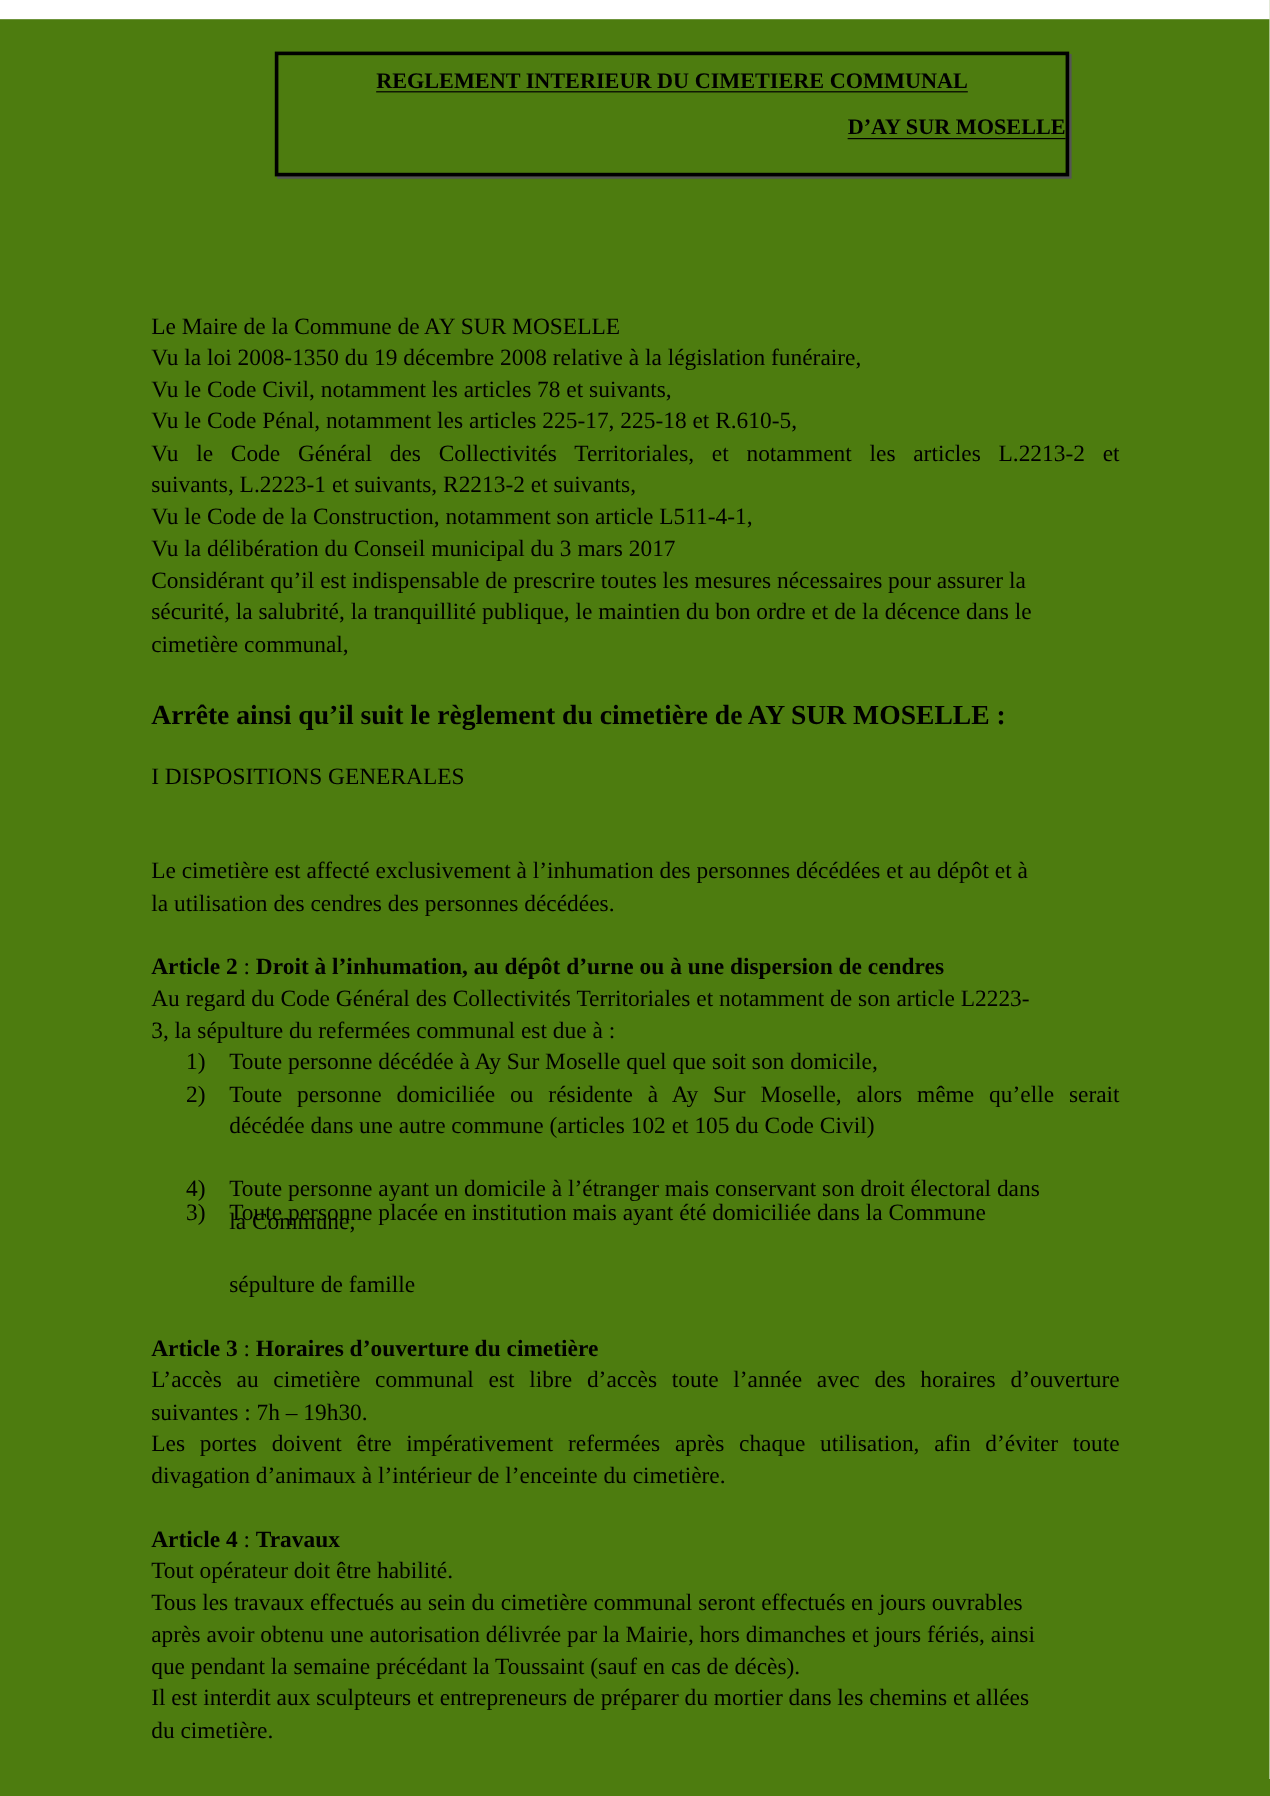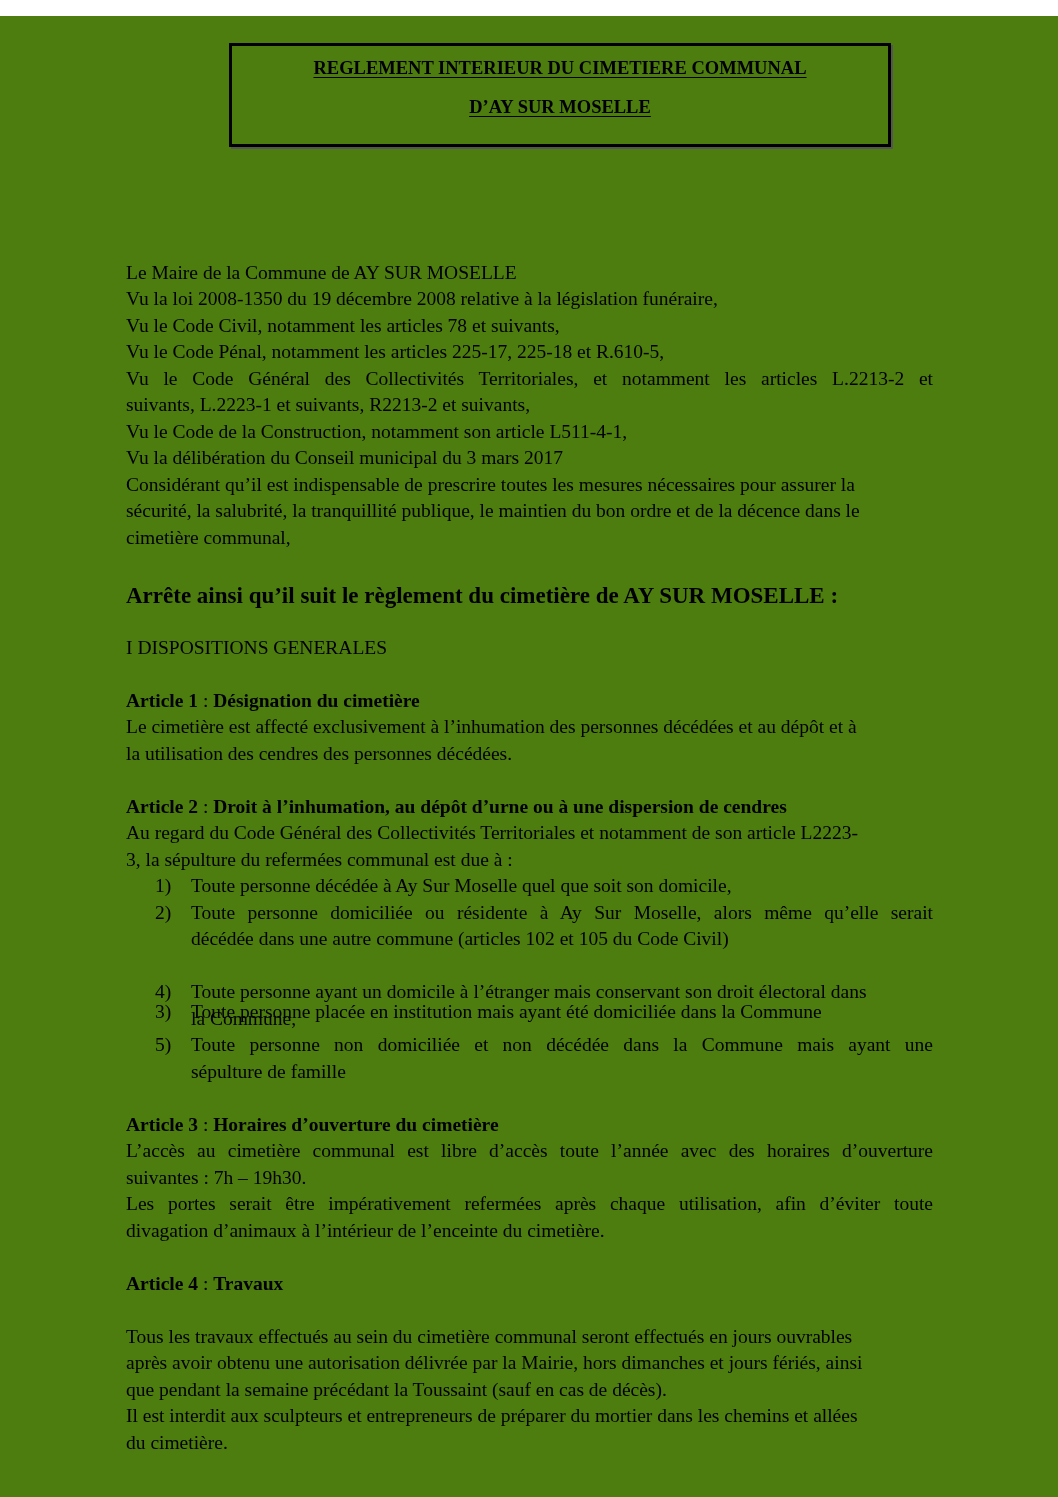--- a/index.html
+++ b/index.html
@@ -4,21 +4,21 @@
   <style>
     html, body { margin: 0; padding: 0; background: #ffffff; }
     body { width: 1058px; height: 1497px; position: relative; overflow: hidden;
            font-family: "Liberation Serif", "DejaVu Serif", serif; color: #000; }
     .page { position: absolute; left: 0; top: 0; width: 1058px; height: 1497px; background: #4d7c0f; margin-top: 16px; }
     .title-box { position: absolute; left: 229px; top: 27px; width: 662px; height: 104px;
                  border: 3px solid #000; box-shadow: 2px 2px 0 #555; box-sizing: border-box; }
     .title-line { position: absolute; left: 0; width: 100%; text-align: center; font-weight: bold;
                   font-size: 18.5px; text-decoration: underline; text-underline-offset: 3px; }
     .t1 { top: 12px; }
-    .t2 { top: 51px; }
+    .t2 { top: 51px; text-align: right; }
     .ln { position: absolute; left: 126px; width: 807px; font-size: 19.5px; line-height: 24px; white-space: nowrap; }
     .just { text-align: justify; text-align-last: justify; white-space: normal; }
     .b { font-weight: bold; }
     .u { text-underline-offset: 3px; }
     .heading-big { font-weight: bold; font-size: 23px; }
     .li { position: absolute; left: 155px; width: 778px; font-size: 19.5px; line-height: 24px; white-space: nowrap; }
     .li .num { display: inline-block; width: 36px; }
     .li-cont { position: absolute; left: 191px; width: 742px; font-size: 19.5px; line-height: 24px; white-space: nowrap; }
   </style>
 </head>
@@ -42,51 +42,48 @@
   <div class="ln" style="top:457px">Considérant qu’il est indispensable de prescrire toutes les mesures nécessaires pour assurer la</div>
   <div class="ln" style="top:483px">sécurité, la salubrité, la tranquillité publique, le maintien du bon ordre et de la décence dans le</div>
   <div class="ln" style="top:510px">cimetière communal,</div>
 
   <div class="ln heading-big" style="top:565px; line-height:30px">Arrête ainsi qu’il suit le règlement du cimetière de AY SUR MOSELLE :</div>
 
   <div class="ln" style="top:620px">
     <span>I </span><span class="u">DISPOSITIONS GENERALES</span>
   </div>
 
-  <div class="ln" style="top:673px">
-    <span class="b u">Article 1</span><span> : </span><span class="b u">Désignation du cimetière</span>
-  </div>
   <div class="ln" style="top:699px">Le cimetière est affecté exclusivement à l’inhumation des personnes décédées et au dépôt et à</div>
   <div class="ln" style="top:726px">la utilisation des cendres des personnes décédées.</div>
 
   <div class="ln" style="top:779px">
     <span class="b u">Article 2</span><span> : </span><span class="b u">Droit à l’inhumation, au dépôt d’urne ou à une dispersion de cendres</span>
   </div>
   <div class="ln" style="top:805px">Au regard du Code Général des Collectivités Territoriales et notamment de son article L2223-</div>
   <div class="ln" style="top:832px">3, la sépulture du refermées communal est due à :</div>
 
   <div class="li" style="top:858px"><span class="num">1)</span><span>Toute personne décédée à Ay Sur Moselle quel que soit son domicile,</span></div>
   <div class="li just" style="top:885px; text-align-last:justify"><span class="num">2)</span><span>Toute personne domiciliée ou résidente à Ay Sur Moselle, alors même qu’elle serait</span></div>
   <div class="li-cont" style="top:911px">décédée dans une autre commune (articles 102 et 105 du Code Civil)</div>
   <div class="li" style="top:984px"><span class="num">3)</span><span>Toute personne placée en institution mais ayant été domiciliée dans la Commune</span></div>
   <div class="li" style="top:964px"><span class="num">4)</span><span>Toute personne ayant un domicile à l’étranger mais conservant son droit électoral dans</span></div>
   <div class="li-cont" style="top:991px">la Commune,</div>
-  <div class="li just" style="top:1017px"><span class="num">5)</span><span>Toute personne non domiciliée et non décédée dans la Commune mais ayant une</span></div>
   <div class="li-cont" style="top:1044px">sépulture de famille</div>
 
   <div class="ln" style="top:1097px">
     <span class="b u">Article 3</span><span> : </span><span class="b u">Horaires d’ouverture du cimetière</span>
   </div>
   <div class="ln just" style="top:1123px">L’accès au cimetière communal est libre d’accès toute l’année avec des horaires d’ouverture</div>
   <div class="ln" style="top:1150px">suivantes : 7h – 19h30.</div>
-  <div class="ln just" style="top:1176px">Les portes serait être impérativement refermées après chaque utilisation, afin d’éviter toute</div>
+  <div class="ln just" style="top:1176px">Les portes doivent être impérativement refermées après chaque utilisation, afin d’éviter toute</div>
   <div class="ln" style="top:1203px">divagation d’animaux à l’intérieur de l’enceinte du cimetière.</div>
 
   <div class="ln" style="top:1256px">
     <span class="b u">Article 4</span><span> : </span><span class="b u">Travaux</span>
   </div>
+  <div class="ln" style="top:1282px">Tout opérateur doit être habilité.</div>
   <div class="ln" style="top:1309px">Tous les travaux effectués au sein du cimetière communal seront effectués en jours ouvrables</div>
   <div class="ln" style="top:1335px">après avoir obtenu une autorisation délivrée par la Mairie, hors dimanches et jours fériés, ainsi</div>
   <div class="ln" style="top:1362px">que pendant la semaine précédant la Toussaint (sauf en cas de décès).</div>
   <div class="ln" style="top:1388px">Il est interdit aux sculpteurs et entrepreneurs de préparer du mortier dans les chemins et allées</div>
   <div class="ln" style="top:1415px">du cimetière.</div>
 
 </div>
 
 </body></html>

